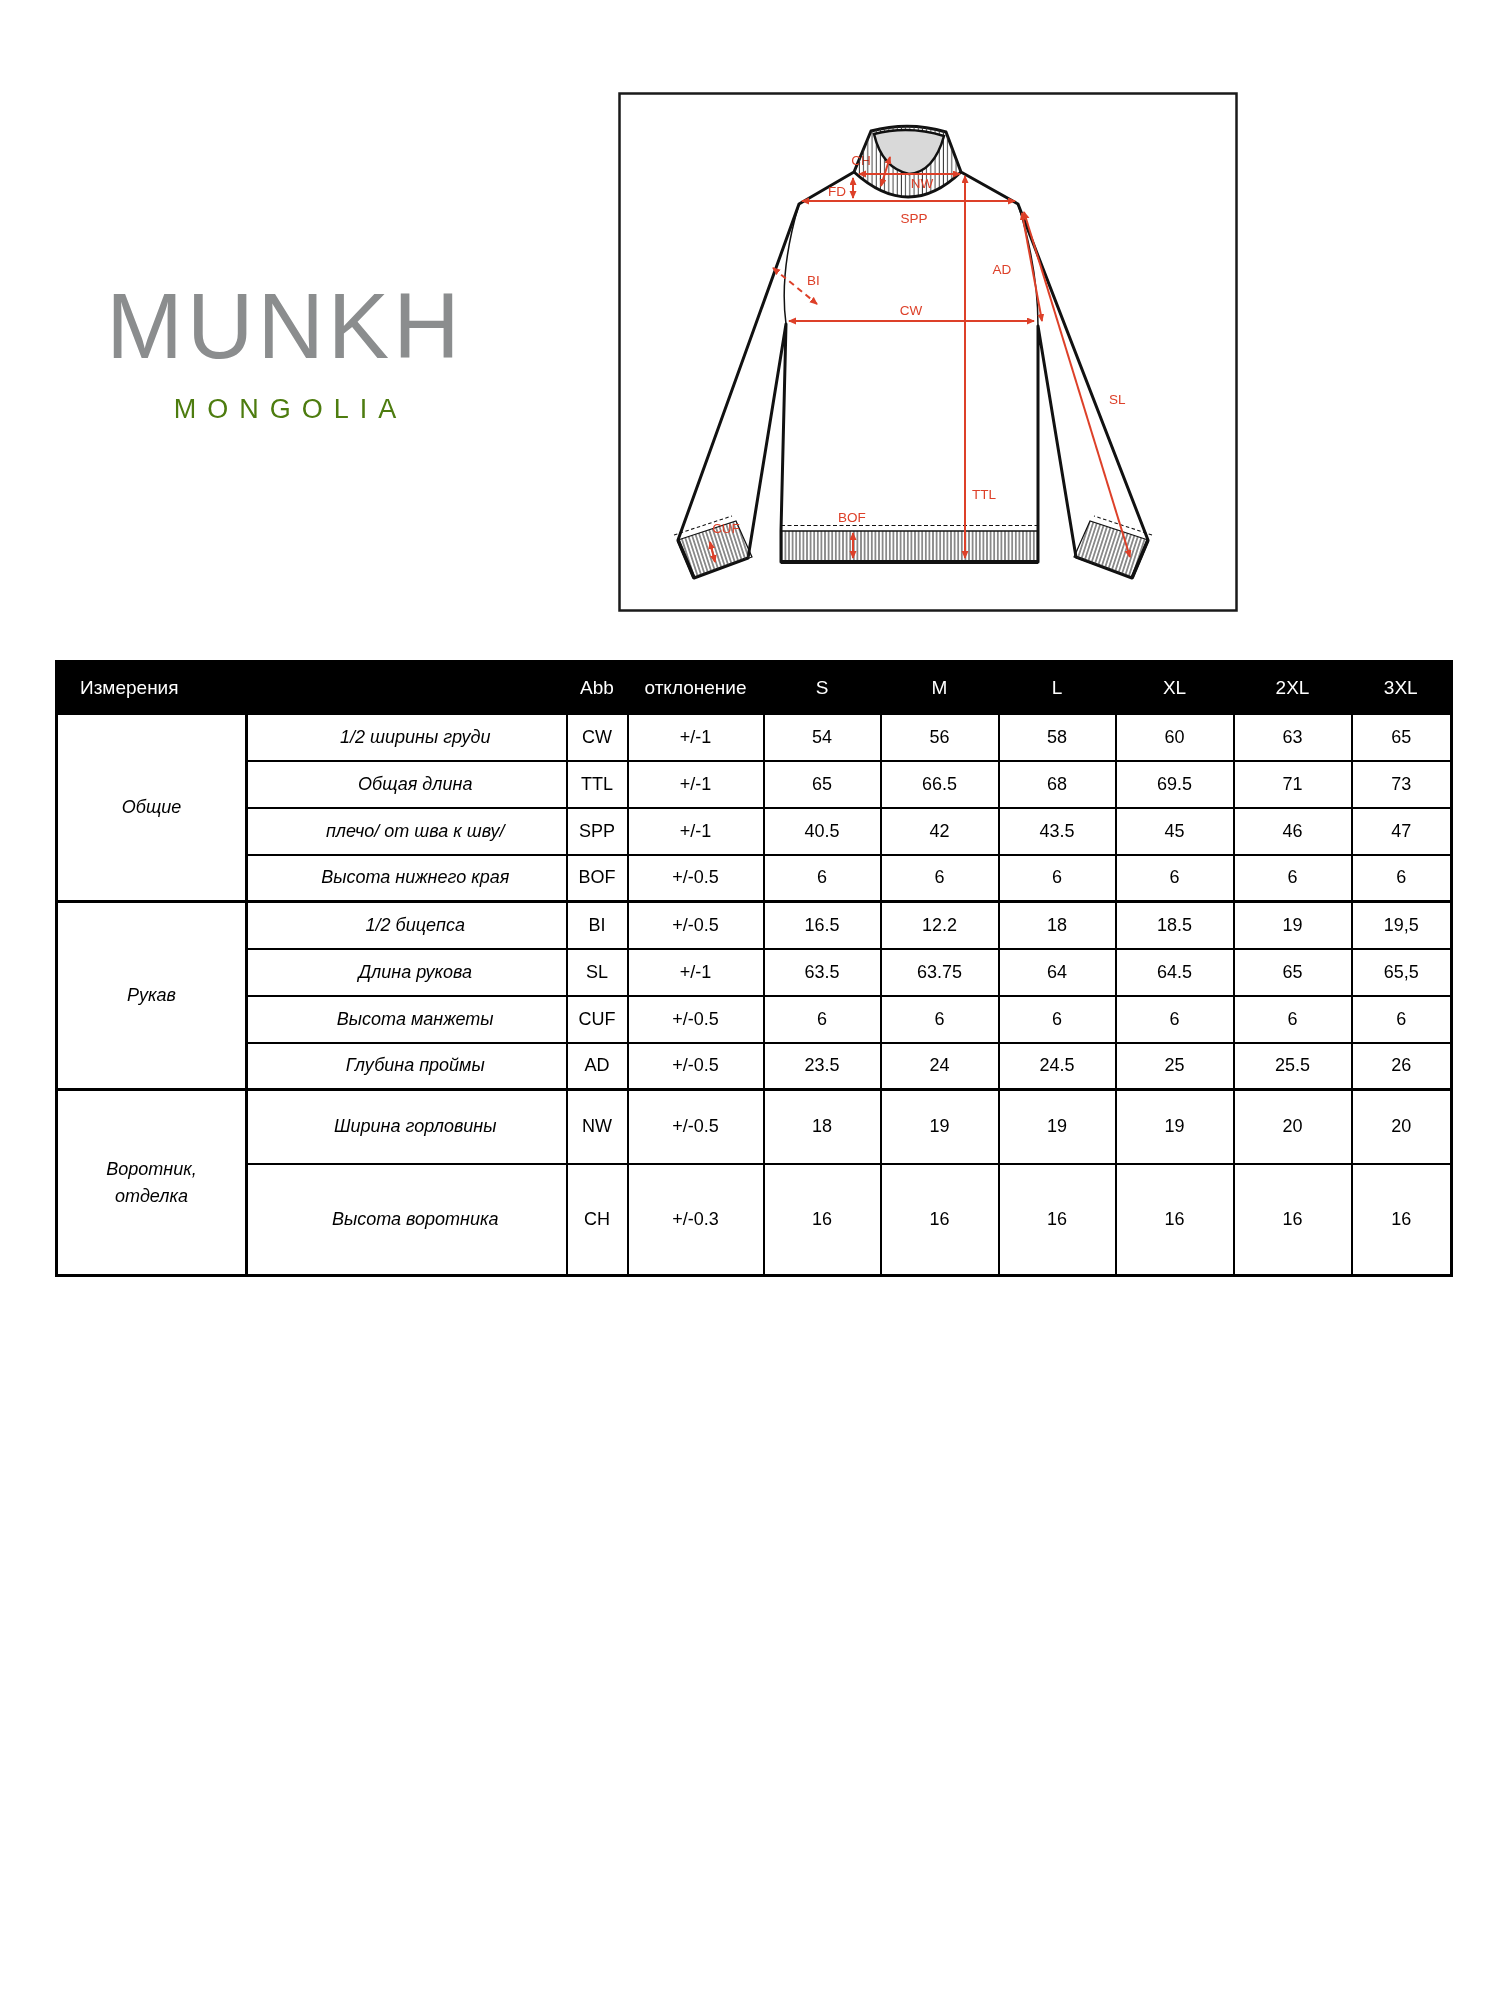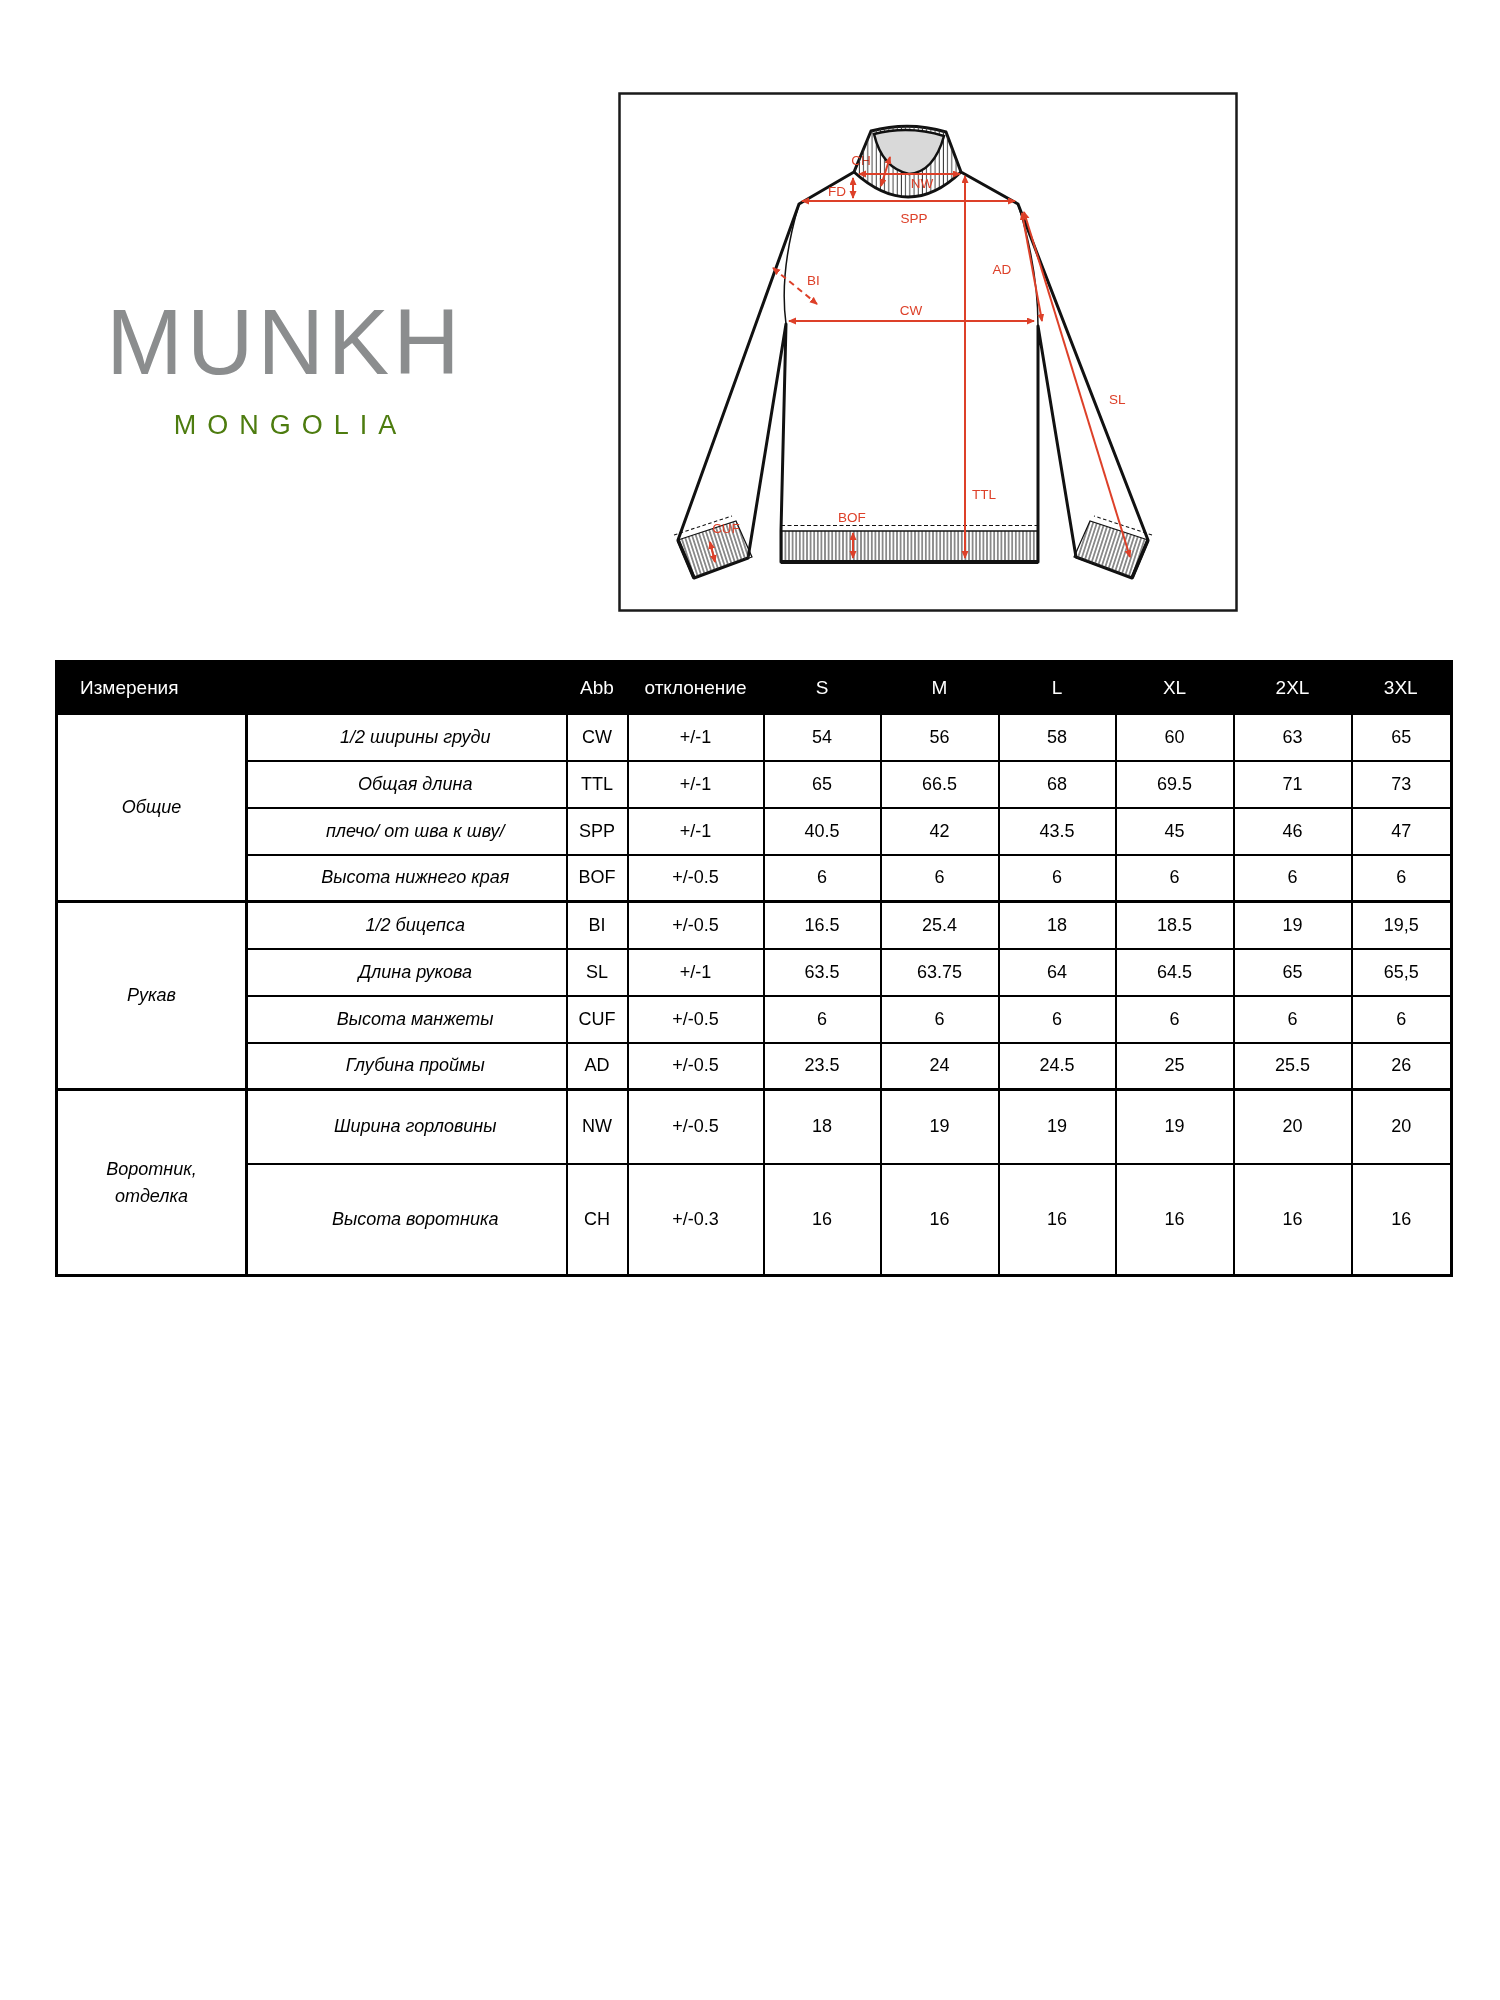--- a/index.html
+++ b/index.html
@@ -1,21 +1,21 @@
 <!DOCTYPE html>
 <html><head>
 <meta charset="utf-8">
 <style>
   html,body{margin:0;padding:0;background:#ffffff;}
   body{
     width:1500px;height:2000px;position:relative;overflow:hidden;
     font-family:"Liberation Sans", sans-serif;color:#000;
   }
   
-  .logo{position:absolute;left:95px;top:296px;width:380px;text-align:center;color:#8b8d8e;}
+  .logo{position:absolute;left:95px;top:280px;width:380px;text-align:center;color:#8b8d8e;}
   .logo .brand{
     font-size:92px;line-height:1;font-weight:400;letter-spacing:4px;
     color:#8b8d8e;
   }
   .logo .region{
     margin-top:22px;font-size:27px;font-weight:400;letter-spacing:11px;
     color:#4d7c0f;text-indent:11px;
   }
   
   .diagram{position:absolute;left:618px;top:92px;width:620px;height:520px;}
@@ -197,21 +197,21 @@
         <td class="val-cell">6</td>
         <td class="val-cell">6</td>
         <td class="val-cell">6</td>
       </tr>
       <tr class="group-start">
         <td class="group-cell" rowspan="4">Рукав</td>
         <td class="name-cell">1/2 бицепса</td>
         <td class="abb-cell">BI</td>
         <td class="dev-cell">+/-0.5</td>
         <td class="val-cell">16.5</td>
-        <td class="val-cell">25.4</td>
+        <td class="val-cell">12.2</td>
         <td class="val-cell">18</td>
         <td class="val-cell">18.5</td>
         <td class="val-cell">19</td>
         <td class="val-cell">19,5</td>
       </tr>
       <tr>
         <td class="name-cell">Длина рукова</td>
         <td class="abb-cell">SL</td>
         <td class="dev-cell">+/-1</td>
         <td class="val-cell">63.5</td>

